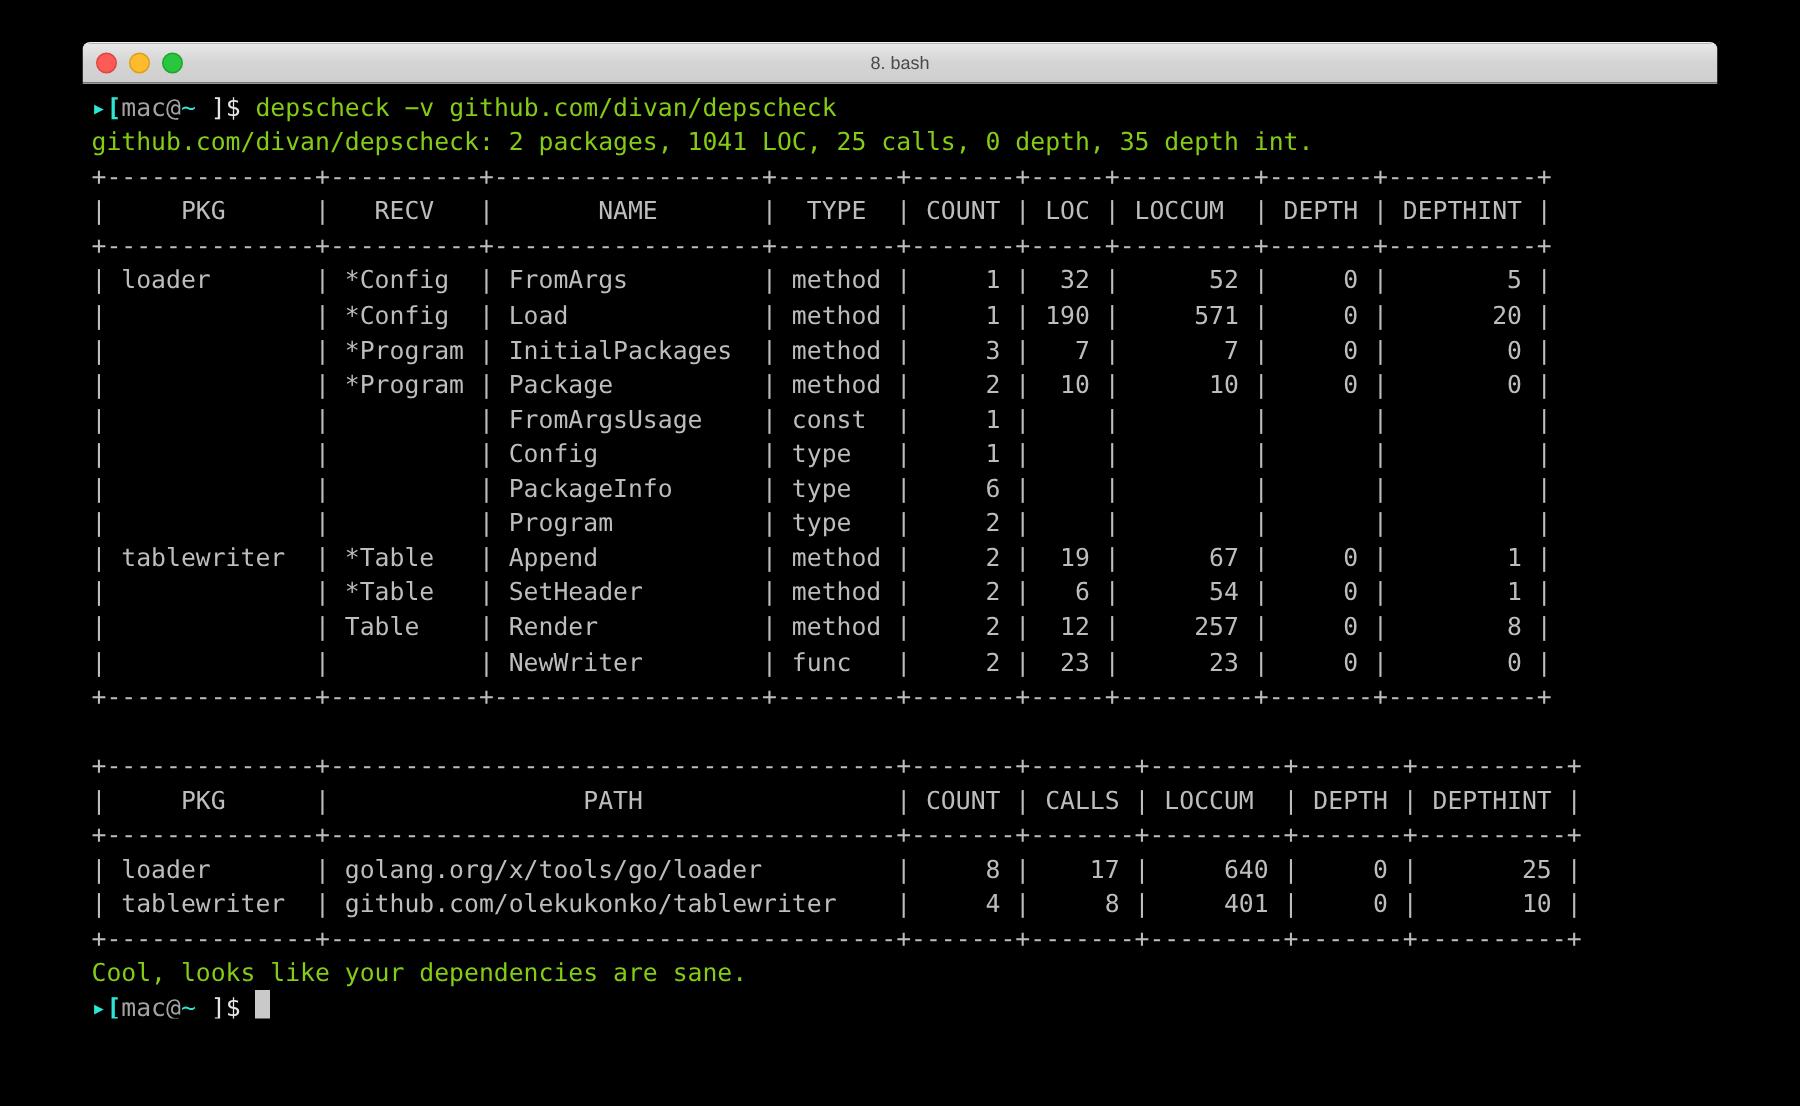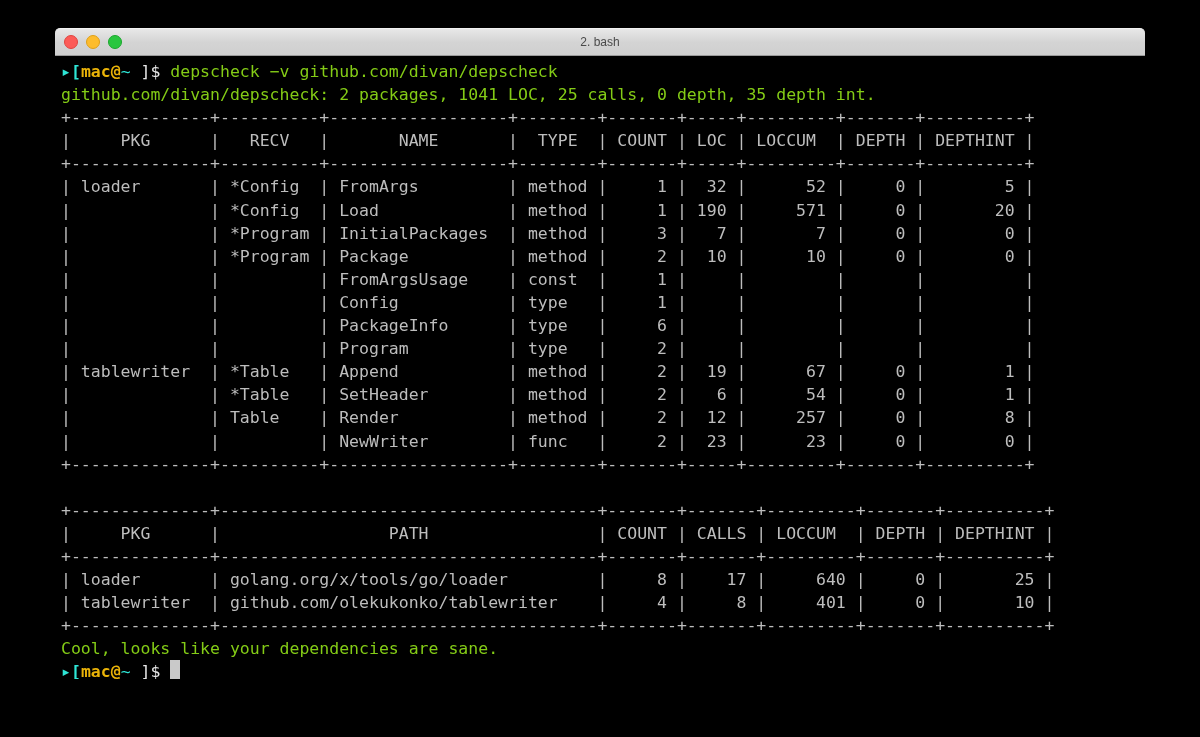--- a/index.html
+++ b/index.html
@@ -83,21 +83,21 @@
     color: #cdcdcd;
     white-space: pre;
     letter-spacing: 0px;
     font-weight: 400;
   }
 
   .ln { display: block; height: 23.1px; }
 
   
   .c-prompt-bracket { color: #2ee6d6; font-weight: bold; }
-  .c-prompt-user    { color: #eab308; font-weight: bold; }
+  .c-prompt-user    { color: #a3a3a3; font-weight: normal; }
   .c-prompt-tilde   { color: #2ee6d6; }
   .c-prompt-arrow   { color: #2ee6d6; }
   .c-white          { color: #e6e6e6; }
   .c-gray           { color: #84cc16; }
   .c-border         { color: #bdbdbd; }
 
   .cursor {
     background: #c9c9c9;
     color: #c9c9c9;
     display: inline-block;
@@ -108,20 +108,20 @@
 <body>
 
 <div id="terminal-window">
 
   <div id="title-bar">
     <div id="traffic-lights">
       <span class="light close"></span>
       <span class="light min"></span>
       <span class="light max"></span>
     </div>
-    <div id="window-title">2. bash</div>
+    <div id="window-title">8. bash</div>
   </div>
 
   <div id="terminal-body">
     <pre class="term" id="term-text"><span class="ln"><span class="c-prompt-arrow">▸</span><span class="c-prompt-bracket">[</span><span class="c-prompt-user">mac@</span><span class="c-prompt-tilde">~</span><span class="c-white"> ]</span><span class="c-white">$</span><span class="c-gray"> depscheck −v github.com/divan/depscheck</span></span><span class="ln"><span class="c-gray">github.com/divan/depscheck: 2 packages, 1041 LOC, 25 calls, 0 depth, 35 depth int.</span></span><span class="ln"><span class="c-border">+--------------+----------+------------------+--------+-------+-----+---------+-------+----------+</span></span><span class="ln"><span class="c-border">|     PKG      |   RECV   |       NAME       |  TYPE  | COUNT | LOC | LOCCUM  | DEPTH | DEPTHINT |</span></span><span class="ln"><span class="c-border">+--------------+----------+------------------+--------+-------+-----+---------+-------+----------+</span></span><span class="ln"><span class="c-border">| loader       | *Config  | FromArgs         | method |     1 |  32 |      52 |     0 |        5 |</span></span><span class="ln"><span class="c-border">|              | *Config  | Load             | method |     1 | 190 |     571 |     0 |       20 |</span></span><span class="ln"><span class="c-border">|              | *Program | InitialPackages  | method |     3 |   7 |       7 |     0 |        0 |</span></span><span class="ln"><span class="c-border">|              | *Program | Package          | method |     2 |  10 |      10 |     0 |        0 |</span></span><span class="ln"><span class="c-border">|              |          | FromArgsUsage    | const  |     1 |     |         |       |          |</span></span><span class="ln"><span class="c-border">|              |          | Config           | type   |     1 |     |         |       |          |</span></span><span class="ln"><span class="c-border">|              |          | PackageInfo      | type   |     6 |     |         |       |          |</span></span><span class="ln"><span class="c-border">|              |          | Program          | type   |     2 |     |         |       |          |</span></span><span class="ln"><span class="c-border">| tablewriter  | *Table   | Append           | method |     2 |  19 |      67 |     0 |        1 |</span></span><span class="ln"><span class="c-border">|              | *Table   | SetHeader        | method |     2 |   6 |      54 |     0 |        1 |</span></span><span class="ln"><span class="c-border">|              | Table    | Render           | method |     2 |  12 |     257 |     0 |        8 |</span></span><span class="ln"><span class="c-border">|              |          | NewWriter        | func   |     2 |  23 |      23 |     0 |        0 |</span></span><span class="ln"><span class="c-border">+--------------+----------+------------------+--------+-------+-----+---------+-------+----------+</span></span><span class="ln"> </span><span class="ln"><span class="c-border">+--------------+--------------------------------------+-------+-------+---------+-------+----------+</span></span><span class="ln"><span class="c-border">|     PKG      |                 PATH                 | COUNT | CALLS | LOCCUM  | DEPTH | DEPTHINT |</span></span><span class="ln"><span class="c-border">+--------------+--------------------------------------+-------+-------+---------+-------+----------+</span></span><span class="ln"><span class="c-border">| loader       | golang.org/x/tools/go/loader         |     8 |    17 |     640 |     0 |       25 |</span></span><span class="ln"><span class="c-border">| tablewriter  | github.com/olekukonko/tablewriter    |     4 |     8 |     401 |     0 |       10 |</span></span><span class="ln"><span class="c-border">+--------------+--------------------------------------+-------+-------+---------+-------+----------+</span></span><span class="ln"><span class="c-gray">Cool, looks like your dependencies are sane.</span></span><span class="ln"><span class="c-prompt-arrow">▸</span><span class="c-prompt-bracket">[</span><span class="c-prompt-user">mac@</span><span class="c-prompt-tilde">~</span><span class="c-white"> ]</span><span class="c-white">$</span> <span class="cursor"> </span></span></pre>
   </div>
 
 </div>
 
 </body></html>

